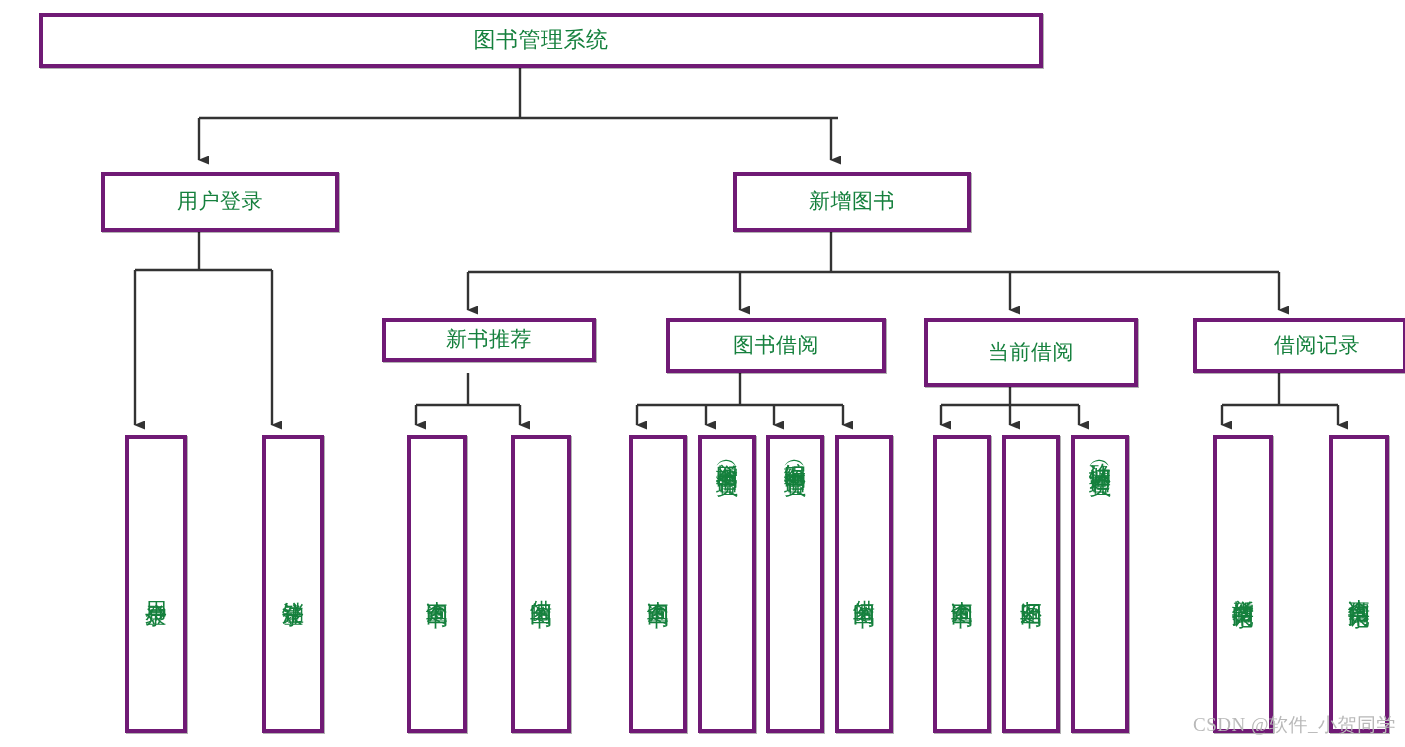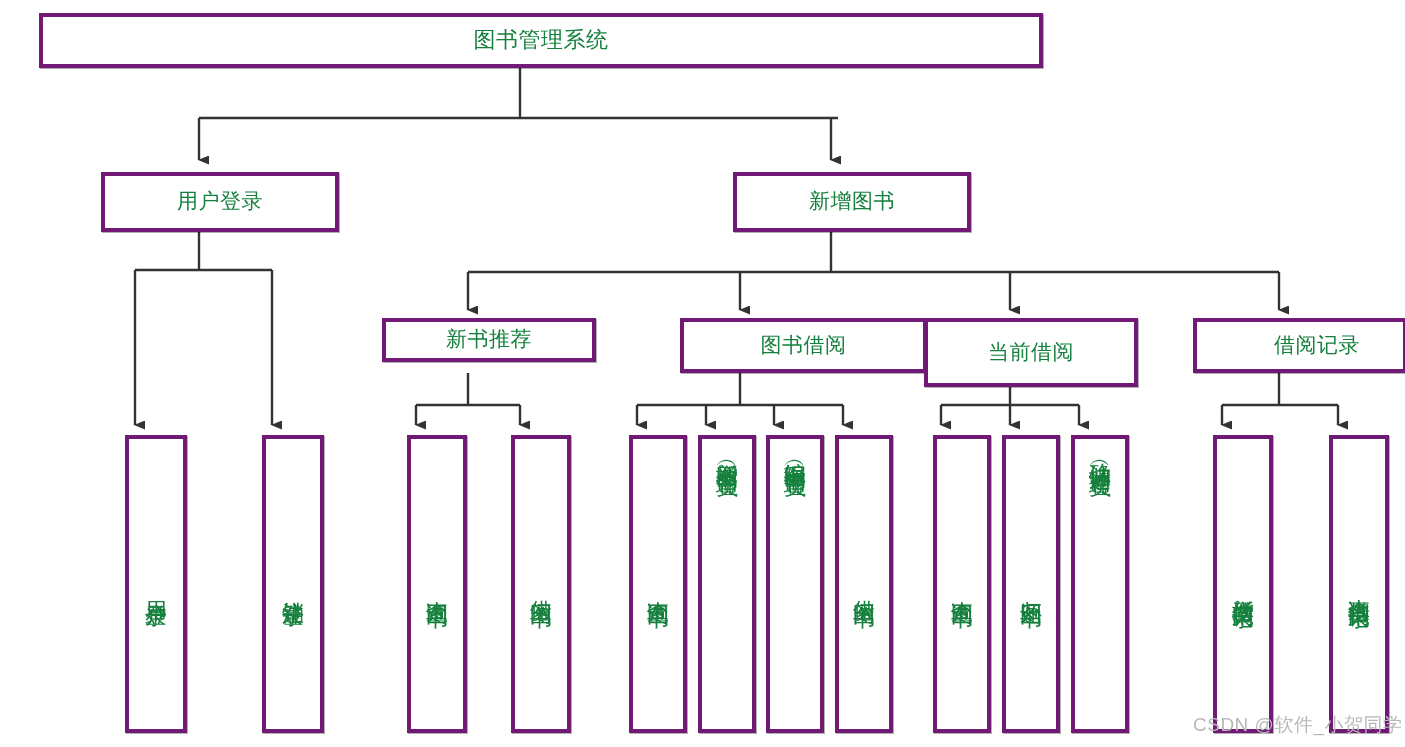--- a/index.html
+++ b/index.html
@@ -68,21 +68,21 @@
   }
   .node.vert.top-align {
     align-items: flex-start;
   }
   .watermark {
     position: absolute;
     font-size: 19px;
     color: #b9b9b9;
     white-space: nowrap;
     letter-spacing: 0.5px;
-    font-family: Liberation Sans, sans-serif;
+    font-family: Liberation Serif, serif;
   }
 </style>
 </head>
 <body>
 
 <div id="diagram-root">
 
   <svg id="edges-layer" viewBox="0 0 1405 747" width="1405" height="747" xmlns="http://www.w3.org/2000/svg">
     <defs>
       <marker id="arrowhead" markerWidth="9" markerHeight="11" refX="4.5" refY="10" orient="auto" markerUnits="userSpaceOnUse">
@@ -142,21 +142,21 @@
   </div>
 
   <div class="node horiz" style="left:712px; top:172px; width:238px; height:60px;">
     <span class="node-label">新增图书</span>
   </div>
 
   <div class="node horiz" style="left:361px; top:318px; width:214px; height:44px;">
     <span class="node-label">新书推荐</span>
   </div>
 
-  <div class="node horiz" style="left:659px; top:318px; width:247px; height:55px;">
+  <div class="node horiz" style="left:645px; top:318px; width:220px; height:55px;">
     <span class="node-label">图书借阅</span>
   </div>
 
   <div class="node horiz" style="left:903px; top:318px; width:214px; height:69px;">
     <span class="node-label">当前借阅</span>
   </div>
 
   <div class="node horiz" style="left:1172px; top:318px; width:214px; height:55px;padding-left:34px;">
     <span class="node-label">借阅记录</span>
   </div>

